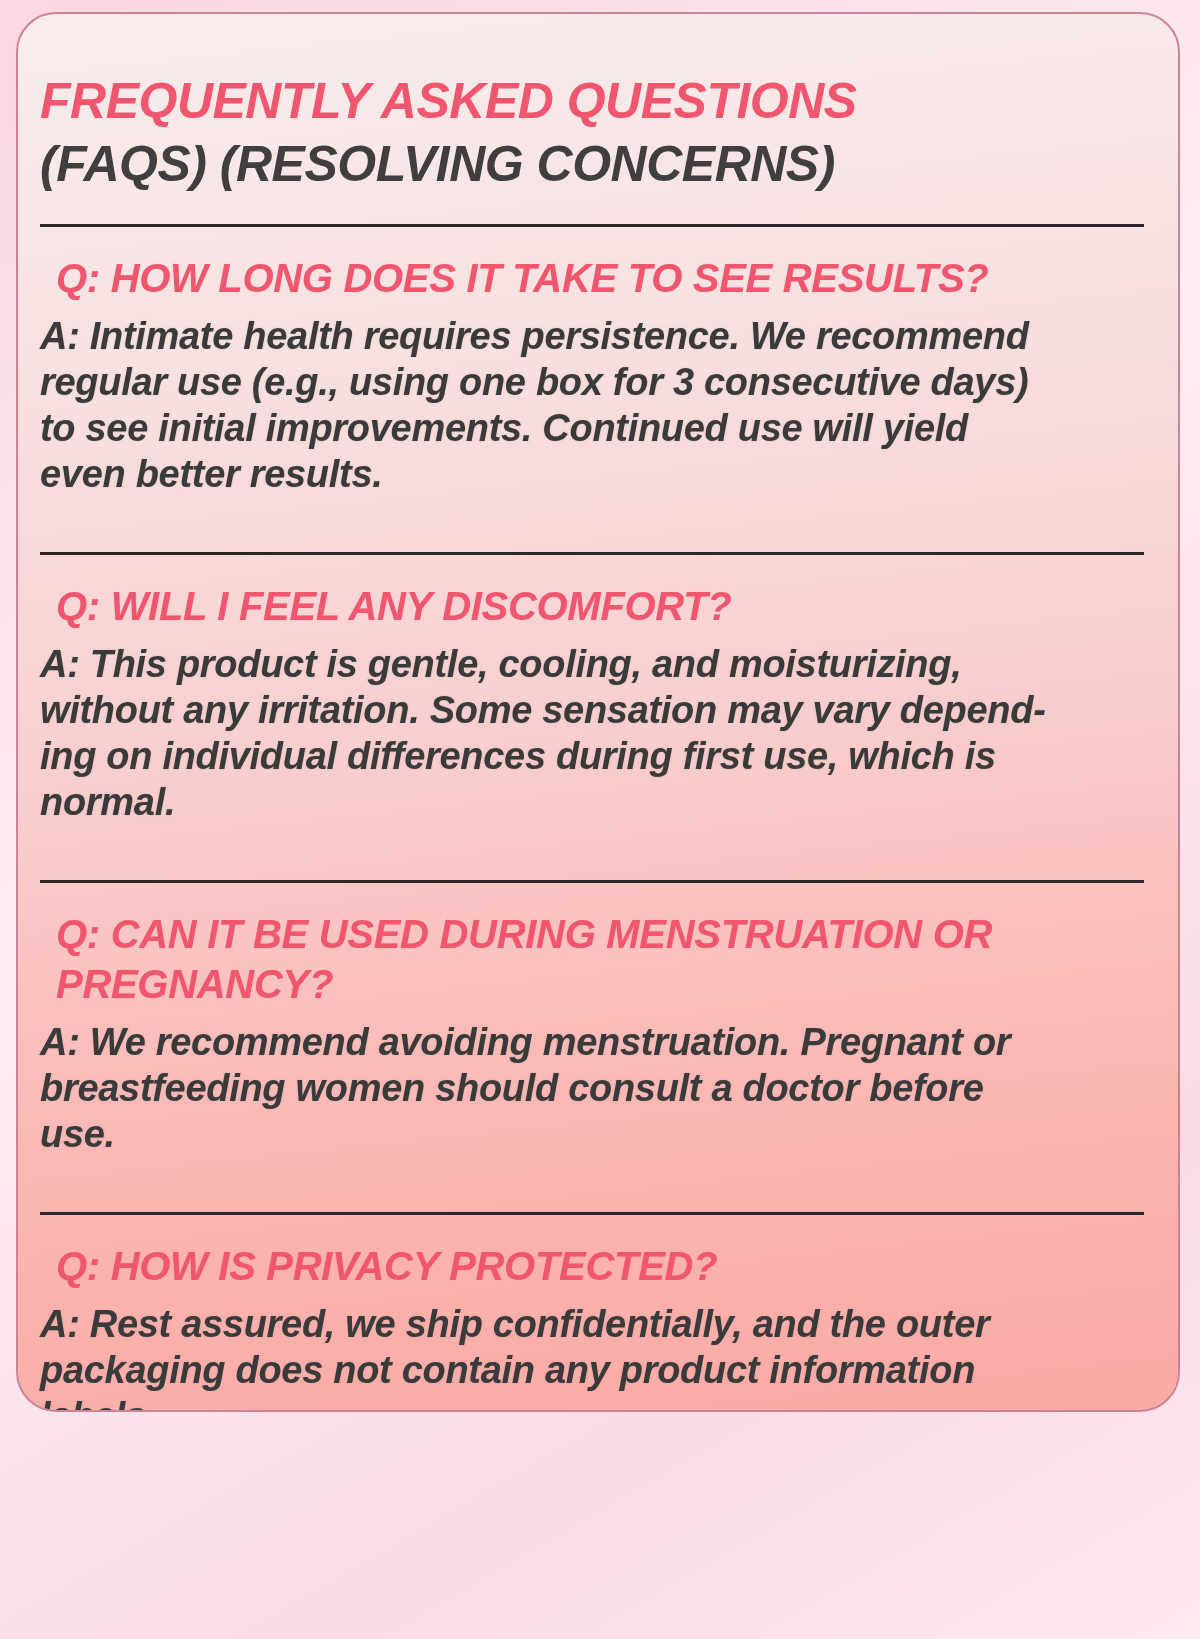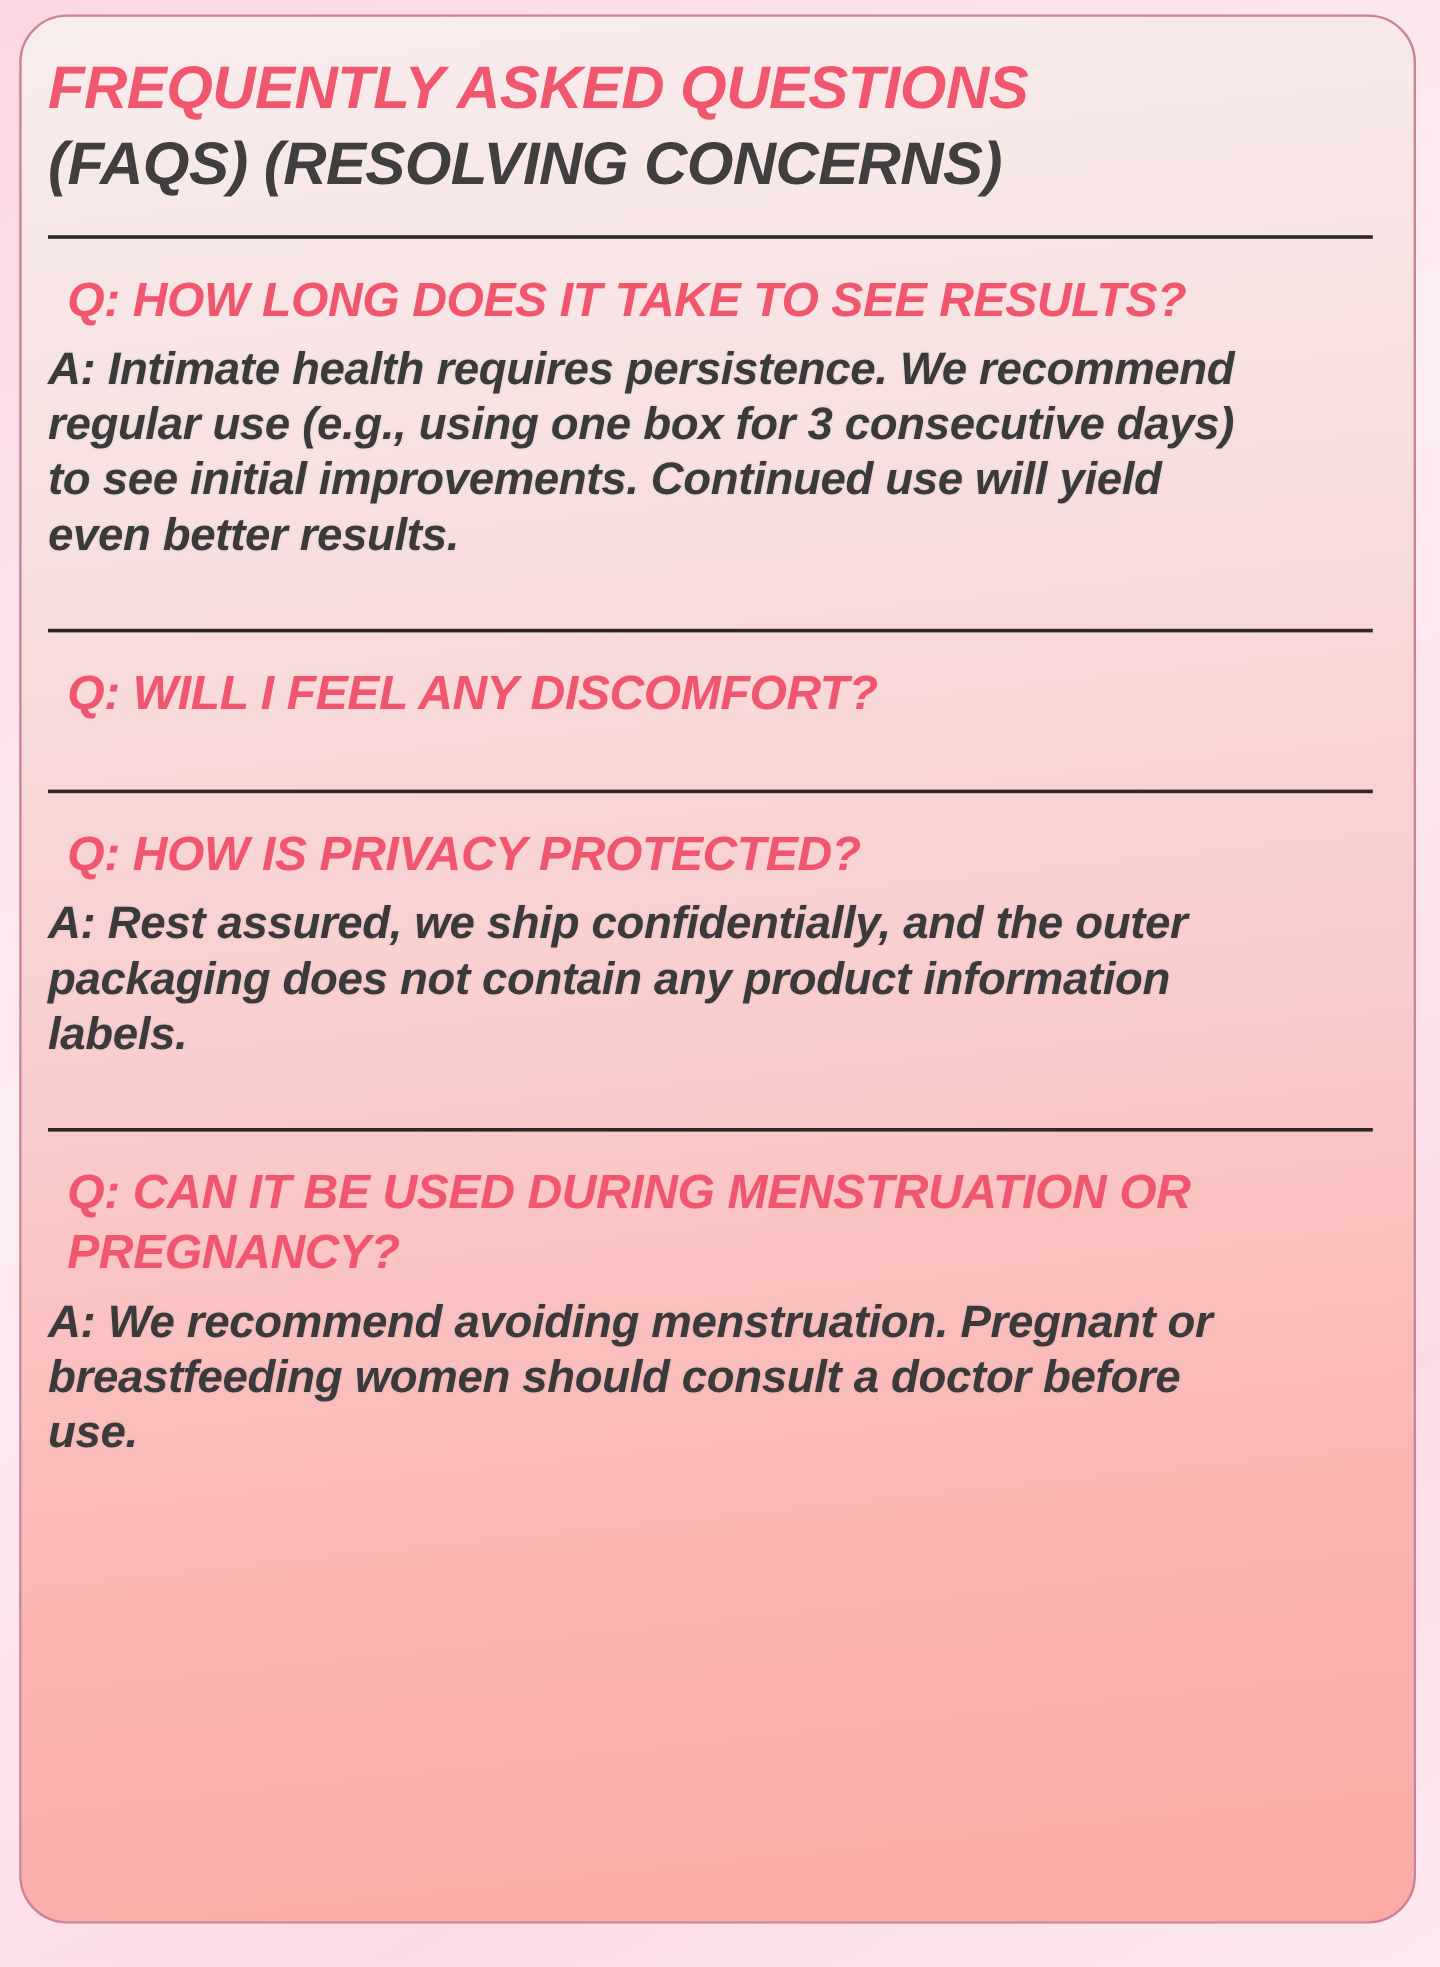--- a/index.html
+++ b/index.html
@@ -11,31 +11,31 @@
     background: linear-gradient(150deg, #fbd7e2 0%, #fdedf2 42%, #fbdce6 78%, #fde9f0 100%);
     font-family: "Liberation Sans", "DejaVu Sans", sans-serif;
     font-weight: bold;
     font-style: italic;
   }
   .card {
     position: absolute;
     left: 16px;
     top: 12px;
     width: 1164px;
-    height: 1591px;
+    height: 1400px;
     box-sizing: border-box;
     border: 2px solid #cb8497;
     border-radius: 40px;
     background: linear-gradient(174deg,
       #f8eded 0%,
       #f8e0e0 26%,
       #f9cccc 54%,
       #fbb6b2 78%,
       #fcaaa5 100%);
-    padding: 28px 34px 0 22px;
+    padding: 56px 34px 0 22px;
     overflow: hidden;
   }
   h1.title {
     margin: 0;
     font-size: 50px;
     line-height: 63px;
     letter-spacing: -0.5px;
   }
   .title-line-1 { display: block; color: #f0566e; }
   .title-line-2 { display: block; color: #403e3e; }
@@ -81,33 +81,37 @@
       <h2 class="question">Q: HOW LONG DOES IT TAKE TO SEE RESULTS?</h2>
       <p class="answer">A: Intimate health requires persistence. We recommend
 regular use (e.g., using one box for 3 consecutive days)
 to see initial improvements. Continued use will yield
 even better results.</p>
     </section>
 
     <section class="faq">
       <hr class="divider">
       <h2 class="question">Q: WILL I FEEL ANY DISCOMFORT?</h2>
-    </section>
-
-    <section class="faq">
-      <hr class="divider">
-      <h2 class="question">Q: HOW IS PRIVACY PROTECTED?</h2>
-      <p class="answer">A: Rest assured, we ship confidentially, and the outer
-packaging does not contain any product information
-labels.</p>
+      <p class="answer">A: This product is gentle, cooling, and moisturizing,
+without any irritation. Some sensation may vary depend-
+ing on individual differences during first use, which is
+normal.</p>
     </section>
 
     <section class="faq">
       <hr class="divider">
       <h2 class="question">Q: CAN IT BE USED DURING MENSTRUATION OR
 PREGNANCY?</h2>
       <p class="answer">A: We recommend avoiding menstruation. Pregnant or
 breastfeeding women should consult a doctor before
 use.</p>
     </section>
 
+    <section class="faq">
+      <hr class="divider">
+      <h2 class="question">Q: HOW IS PRIVACY PROTECTED?</h2>
+      <p class="answer">A: Rest assured, we ship confidentially, and the outer
+packaging does not contain any product information
+labels.</p>
+    </section>
+
   </div>
 </div>
 
 </body></html>

